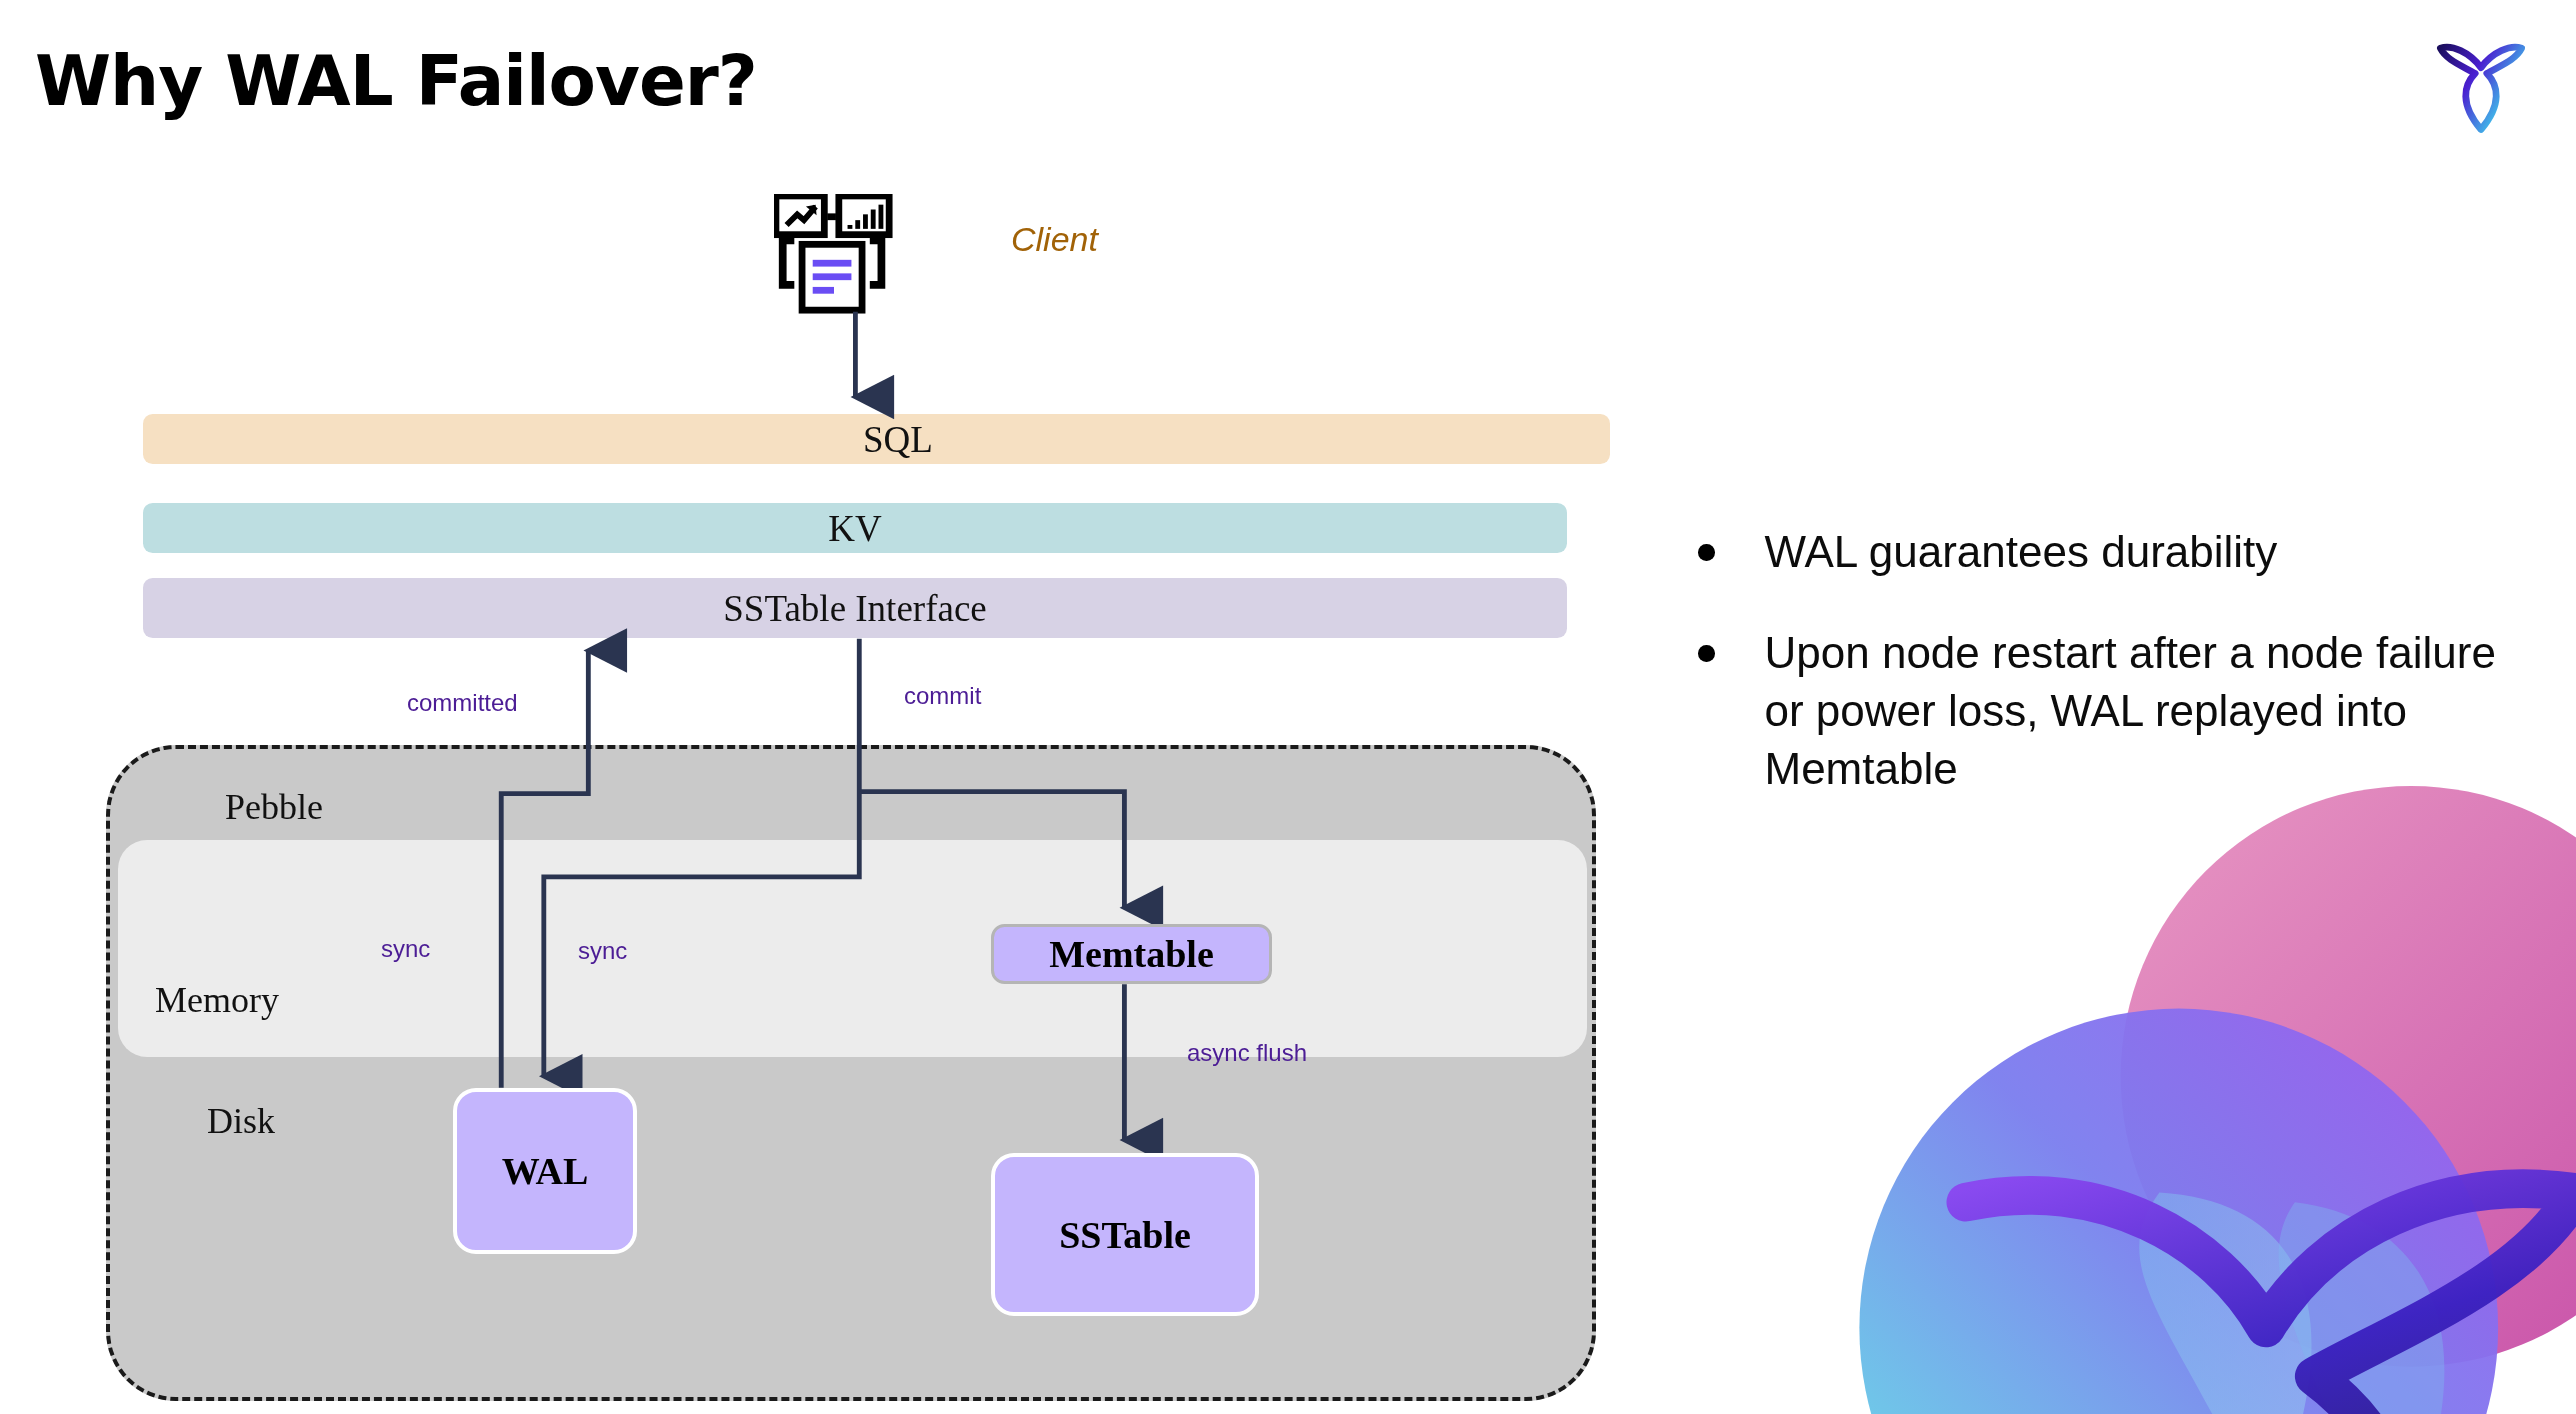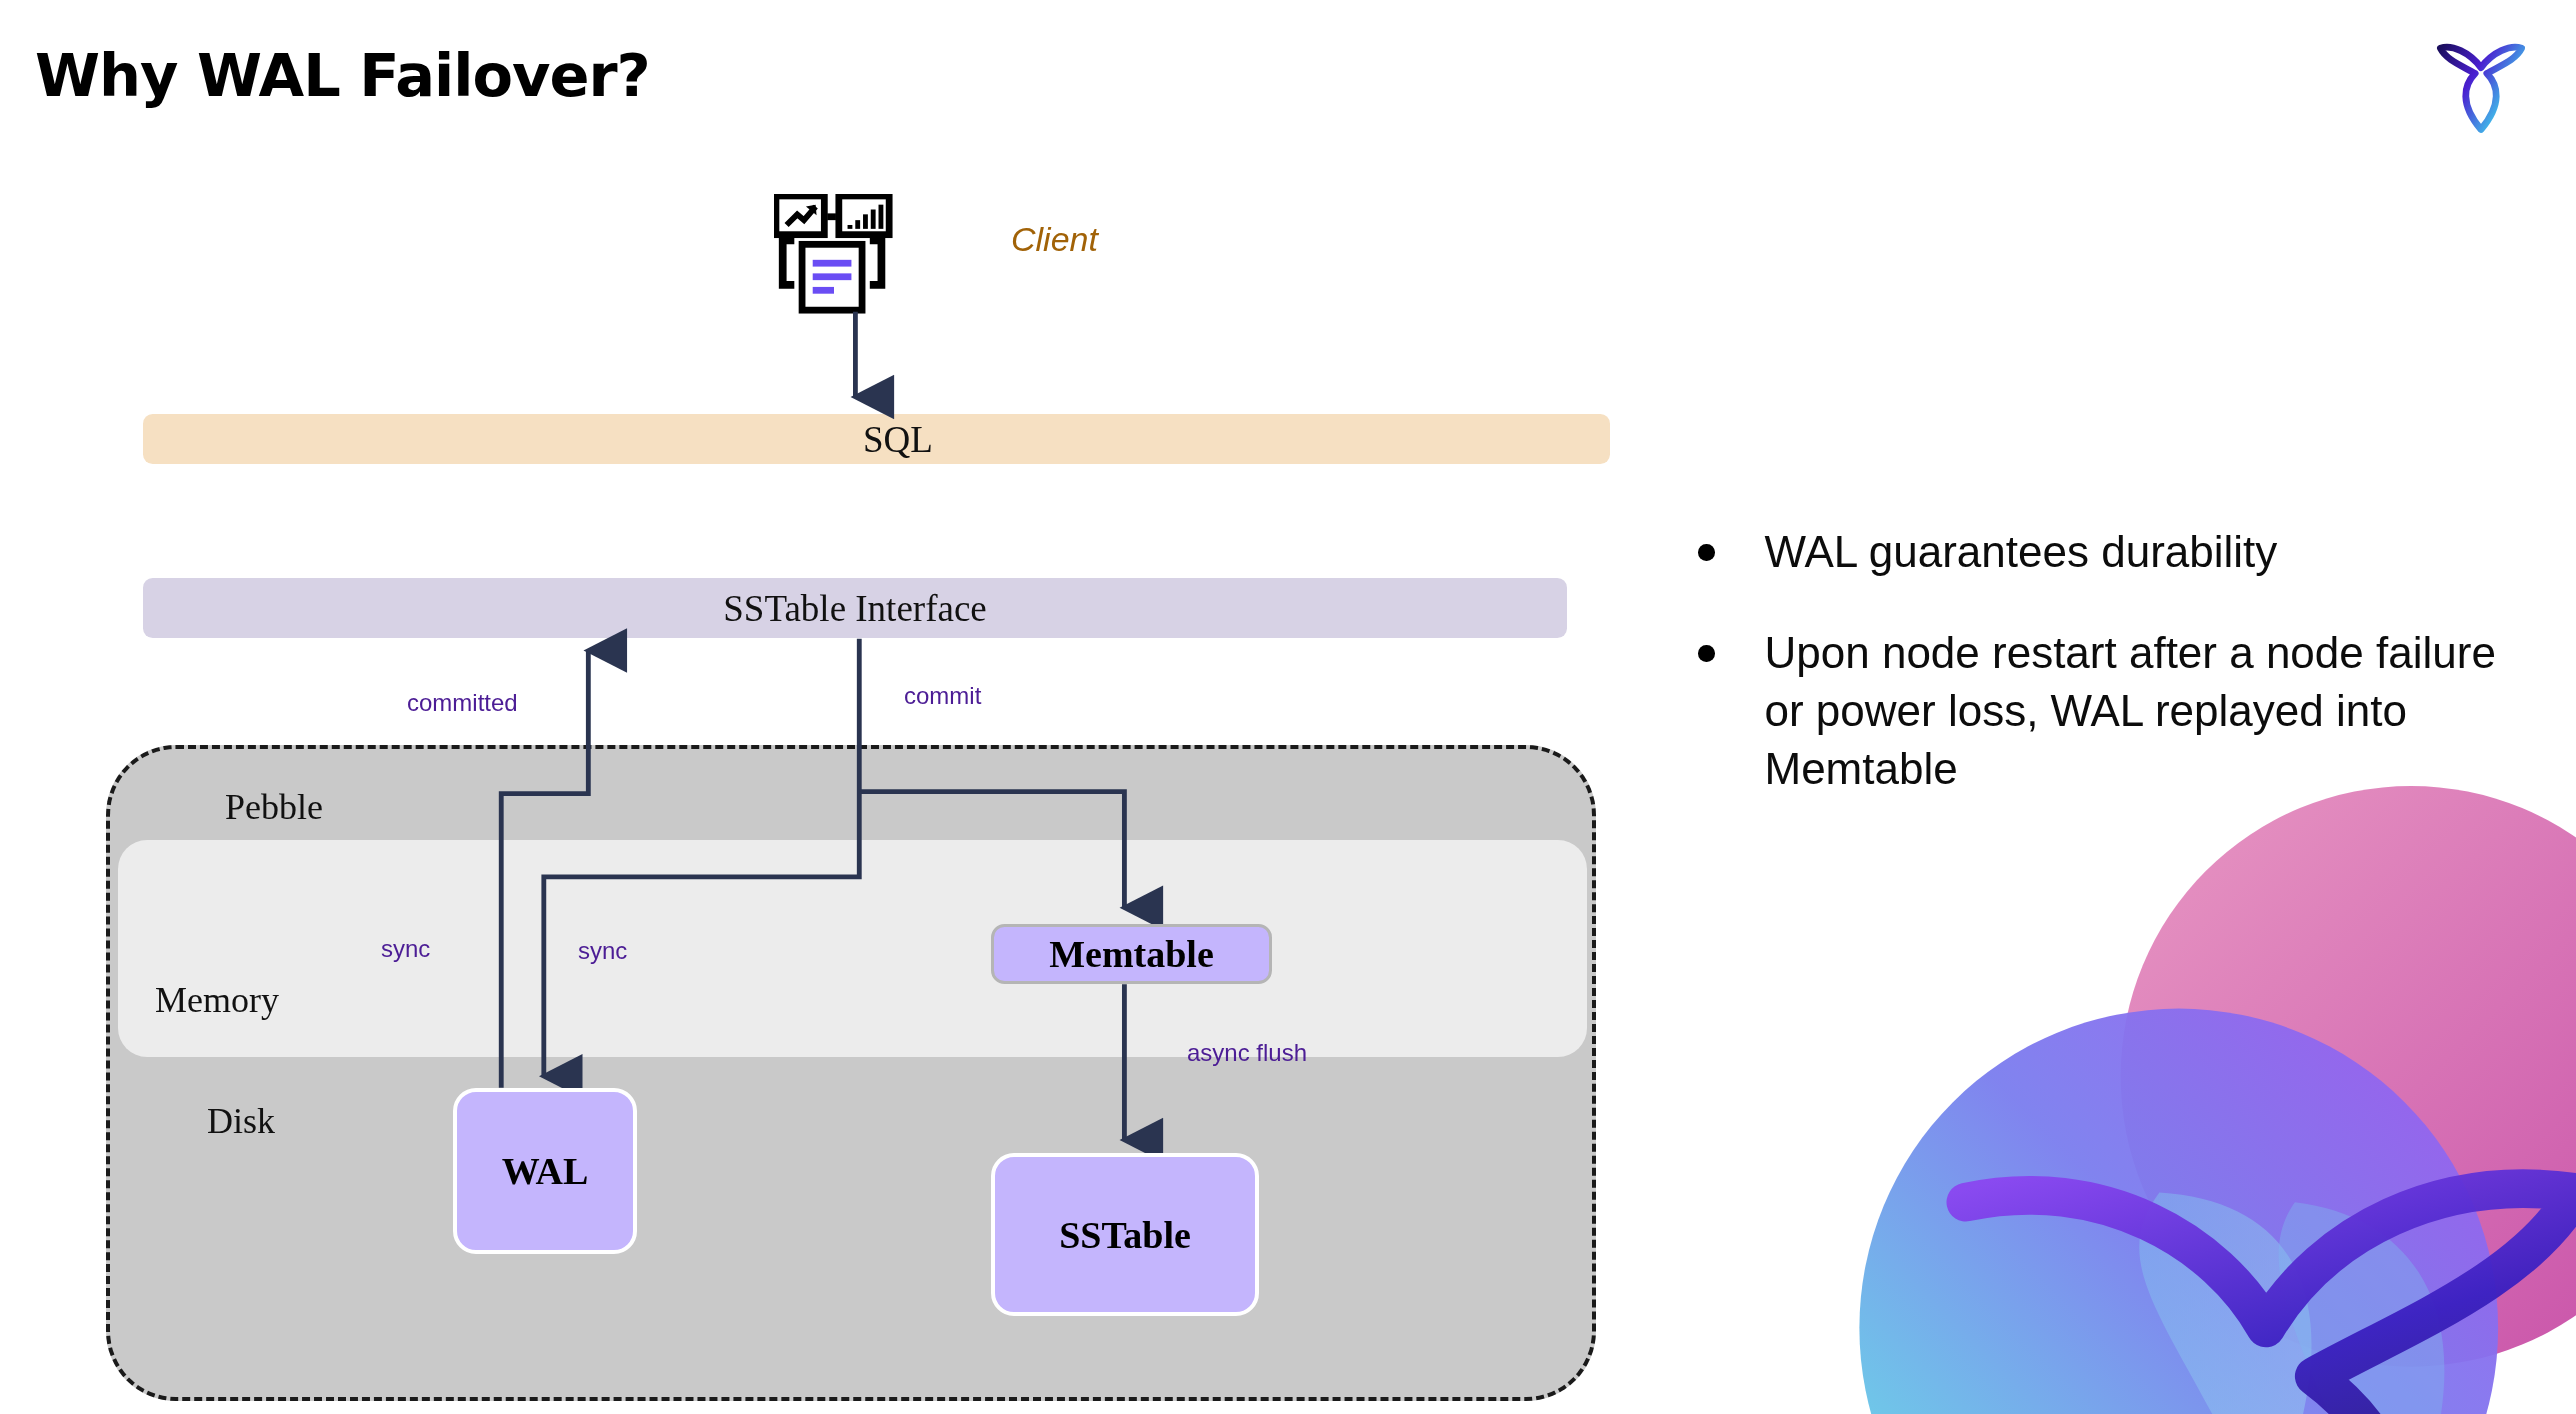--- a/index.html
+++ b/index.html
@@ -17,21 +17,21 @@
     -webkit-font-smoothing: antialiased;
   }
 
   
   .slide-title {
     position: absolute;
     left: 35px;
     top: 41px;
     font-family: "DejaVu Sans", sans-serif;
     font-weight: 700;
-    font-size: 59px;
+    font-size: 69px;
     letter-spacing: -1px;
     color: #000000;
     white-space: nowrap;
   }
 
   
   .corner-logo {
     position: absolute;
     right: 37px;
     top: 27px;
@@ -284,20 +284,23 @@
     <rect x="29" y="52" width="62" height="68" fill="#ffffff" stroke="#000000" stroke-width="7"></rect>
     <rect x="40" y="68" width="40" height="7" fill="#6A4DF4"></rect>
     <rect x="40" y="82" width="40" height="7" fill="#6A4DF4"></rect>
     <rect x="40" y="96" width="22" height="7" fill="#6A4DF4"></rect>
   </svg>
   <div class="client-label">Client</div>
 
   <div class="layer-bar bar-sql">
     <span>SQL</span>
   </div>
+  <div class="layer-bar bar-kv">
+    <span>KV</span>
+  </div>
   <div class="layer-bar bar-si">
     <span>SSTable Interface</span>
   </div>
 
   <div class="pebble-box"></div>
   <div class="memory-box"></div>
   <div class="region-label label-pebble">Pebble</div>
   <div class="region-label label-memory">Memory</div>
   <div class="region-label label-disk">Disk</div>
 

